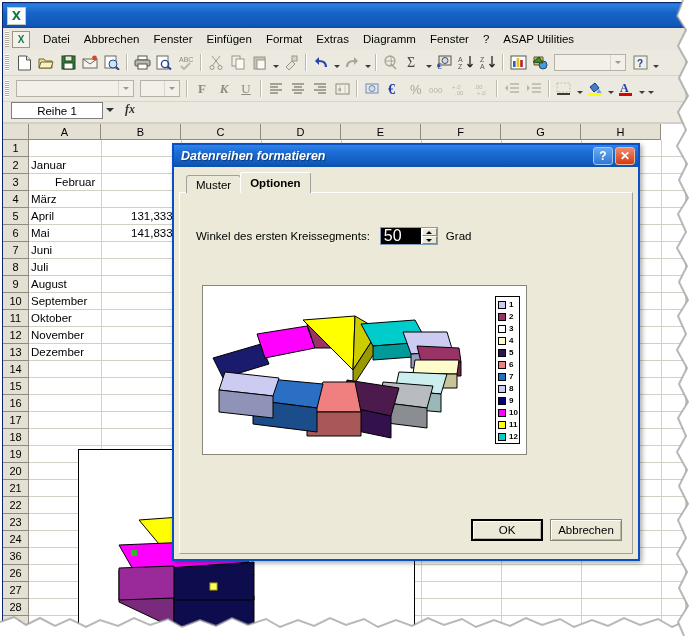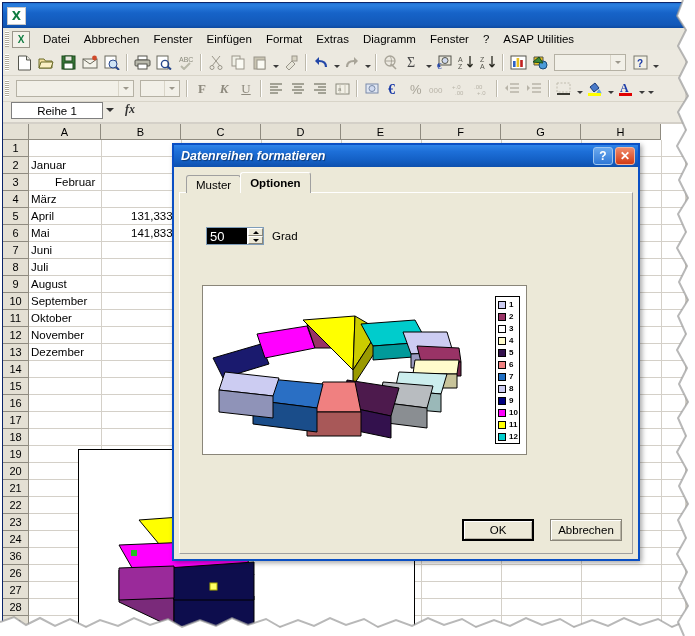--- a/index.html
+++ b/index.html
@@ -116,21 +116,21 @@
     border-radius:3px 3px 0 0;box-sizing:border-box;}
   .tab.active{height:21px;background:#ece9d8;border-color:#fff #a0a0a0 #ece9d8 #fff;z-index:3;
     position:relative;font-weight:bold;}
   .tabpanel{position:absolute;left:0;top:20px;right:0;bottom:0;background:#ece9d8;
     border:1px solid #fff;border-right-color:#a0a0a0;border-bottom-color:#a0a0a0;box-sizing:border-box;}
 
   .opt-row{display:flex;align-items:center;margin:34px 0 0 16px;}
   .opt-label{font-size:11.5px;color:#000;}
   .spinbox{display:flex;margin-left:10px;height:18px;border:1px solid #7f9db9;box-sizing:border-box;background:#fff;}
   .spin-val{width:40px;background:#000;color:#fff;display:flex;align-items:center;padding-left:3px;
-    font-size:13px;box-sizing:border-box;}
+    font-size:16px;box-sizing:border-box;}
   .spin-arrows{width:15px;display:flex;flex-direction:column;border-left:1px solid #fff;}
   .spin-up,.spin-dn{flex:1;background:#ece9d8;border:1px solid #fff;border-right-color:#8a8679;
     border-bottom-color:#8a8679;display:flex;align-items:center;justify-content:center;box-sizing:border-box;}
   .spin-up::after{content:"";border-left:3px solid transparent;border-right:3px solid transparent;
     border-bottom:3px solid #000;display:block;}
   .spin-dn::after{content:"";border-left:3px solid transparent;border-right:3px solid transparent;
     border-top:3px solid #000;display:block;}
   .grad-lbl{margin-left:8px;font-size:11.5px;}
   .chk-wrap{display:flex;align-items:center;margin-left:22px;}
   .chkbox{width:13px;height:13px;background:#fff;border:1px solid #7f9db9;position:relative;margin-right:5px;
@@ -143,21 +143,21 @@
     border:1px solid #8a8679;box-sizing:border-box;}
   .prev-legend{position:absolute;right:6px;top:10px;width:25px;height:148px;background:#fff;
     border:1px solid #000;padding:2px 0 0 2px;box-sizing:border-box;overflow:hidden;}
   .pl-row{display:flex;align-items:center;height:12px;}
   .pl-sw{width:6px;height:6px;border:1px solid #000;margin-right:3px;flex:0 0 auto;}
   .pl-txt{font-size:8px;color:#000;font-weight:bold;line-height:8px;}
 
   .dlg-buttons{position:absolute;right:10px;bottom:12px;display:flex;}
   .btn{height:22px;min-width:72px;background:#ece9d8;border:1px solid #8a8679;
     display:flex;align-items:center;justify-content:center;font-size:11.5px;color:#000;
-    margin-left:16px;cursor:default;box-sizing:border-box;
+    margin-left:7px;cursor:default;box-sizing:border-box;
     box-shadow:inset 1px 1px 0 #fff, inset -1px -1px 0 #b8b4a6;}
   .btn.default{border:2px solid #000;}
 
   
   .torn-bottom{position:absolute;left:0;bottom:0;width:695px;height:22px;pointer-events:none;}
   .torn-right{position:absolute;right:0;top:0;width:22px;height:636px;pointer-events:none;}
 </style>
 </head>
 <body>
 
@@ -647,20 +647,21 @@
     </div>
 
     <div class="dlg-body">
       <div class="tabstrip">
         <div class="tab">Muster</div>
         <div class="tab active">Optionen</div>
       </div>
 
       <div class="tabpanel">
         <div class="opt-row">
+          <span class="opt-label">Winkel des ersten Kreissegments:</span>
           <span class="spinbox">
             <span class="spin-val">50</span>
             <span class="spin-arrows">
               <span class="spin-up"></span>
               <span class="spin-dn"></span>
             </span>
           </span>
           <span class="grad-lbl">Grad</span>
         </div>
 

